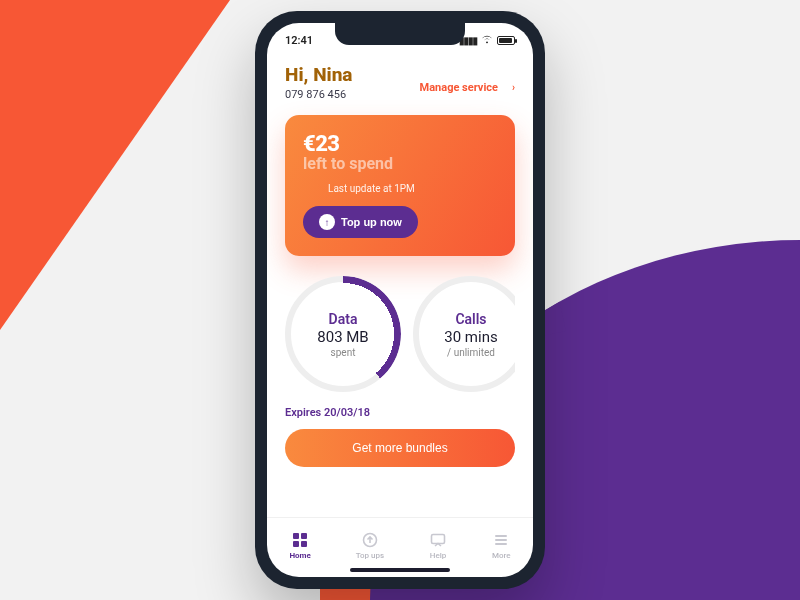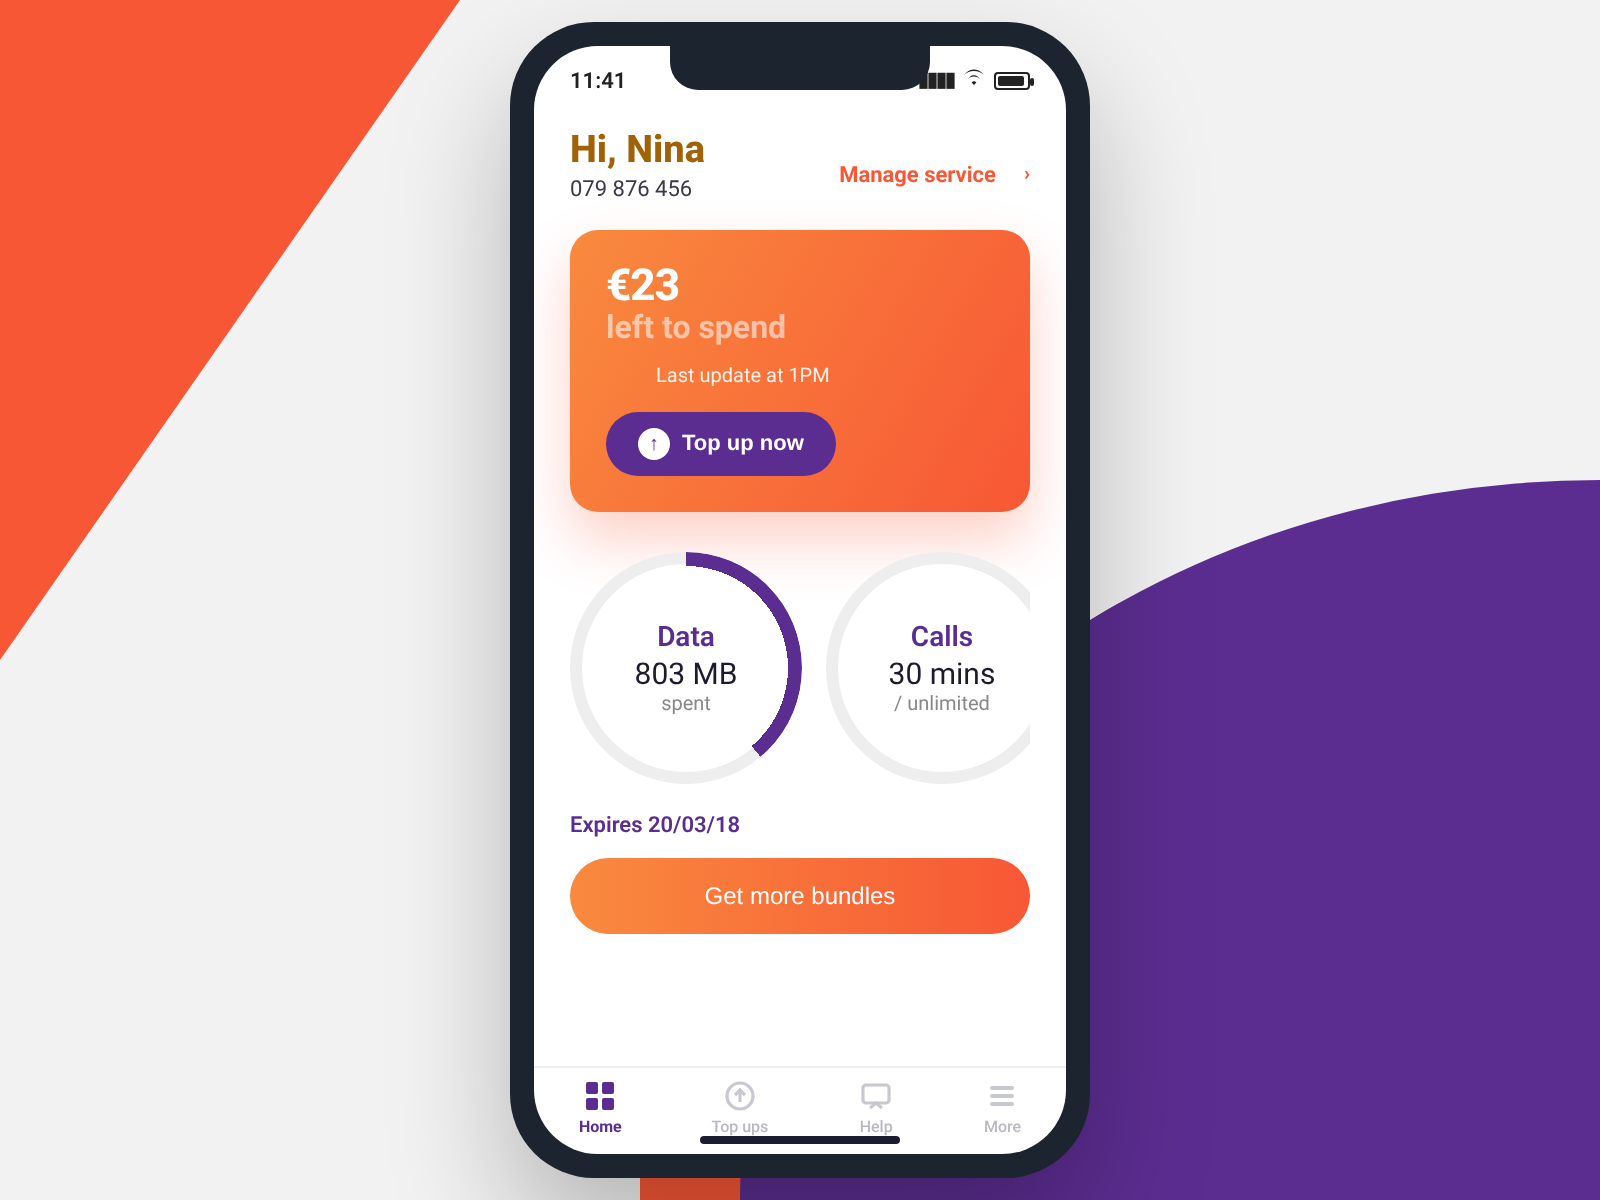--- a/index.html
+++ b/index.html
@@ -109,21 +109,21 @@
   .u-sub { font-size:10px; color:#888; margin-top:1px;}
 
   .expires { font-size:11px; color:#5c2d91; font-weight:600; margin-top:14px; }
   .bundles-btn {
     margin-top:10px; width:100%; border:none; cursor:pointer;
     background: linear-gradient(90deg,#f98a3e,#f75735);
     color:#fff; font-weight:400; font-size:12px; padding:12px; border-radius:999px;
   }
 
   .tabbar {
-    height: 44px; border-top: 1px solid #f0f0f0; display:flex;
+    height: 60px; border-top: 1px solid #f0f0f0; display:flex;
     justify-content: space-around; align-items: center; padding-bottom: 4px;
   }
   .tab { display:flex; flex-direction:column; align-items:center; gap:2px; cursor:pointer; }
   .tab-ico { width:18px; height:18px; color:#c8c8d0; }
   .tab.active .tab-ico { color:#5c2d91; }
   .tab-label { font-size:8px; color:#b8b8c0; font-weight:500;}
   .tab.active .tab-label { color:#5c2d91; font-weight:700;}
   .home-indicator {
     position:absolute; bottom:5px; left:50%; transform:translateX(-50%);
     width:100px; height:4px; background:#1c1c2e; border-radius:4px;
@@ -134,21 +134,21 @@
 
 <div class="bg-shape bg-orange-tri"></div>
 <div class="bg-shape bg-orange-curve"></div>
 <div class="bg-shape bg-purple"></div>
 
 <div class="phone">
   <div class="screen">
     <div class="notch"></div>
 
     <div class="status-bar">
-      <span>11:41</span>
+      <span>12:41</span>
       <div class="status-right">
         <span>▮▮▮▮</span>
         <span>
           <svg width="12" height="9" viewBox="0 0 12 9">
               <path d="M6 8.5L7.2 7.2a1.7 1.7 0 00-2.4 0L6 8.5zm-3-3l1.2-1.2a2.6 2.6 0 013.6 0L9 5.5a4.3 4.3 0 00-6 0zm-2-2l1.2-1.2a5.4 5.4 0 017.6 0L11 3.5a7.1 7.1 0 00-10 0z" fill="#222"></path>
             </svg>
         </span>
         <span class="battery"></span>
       </div>
     </div>

